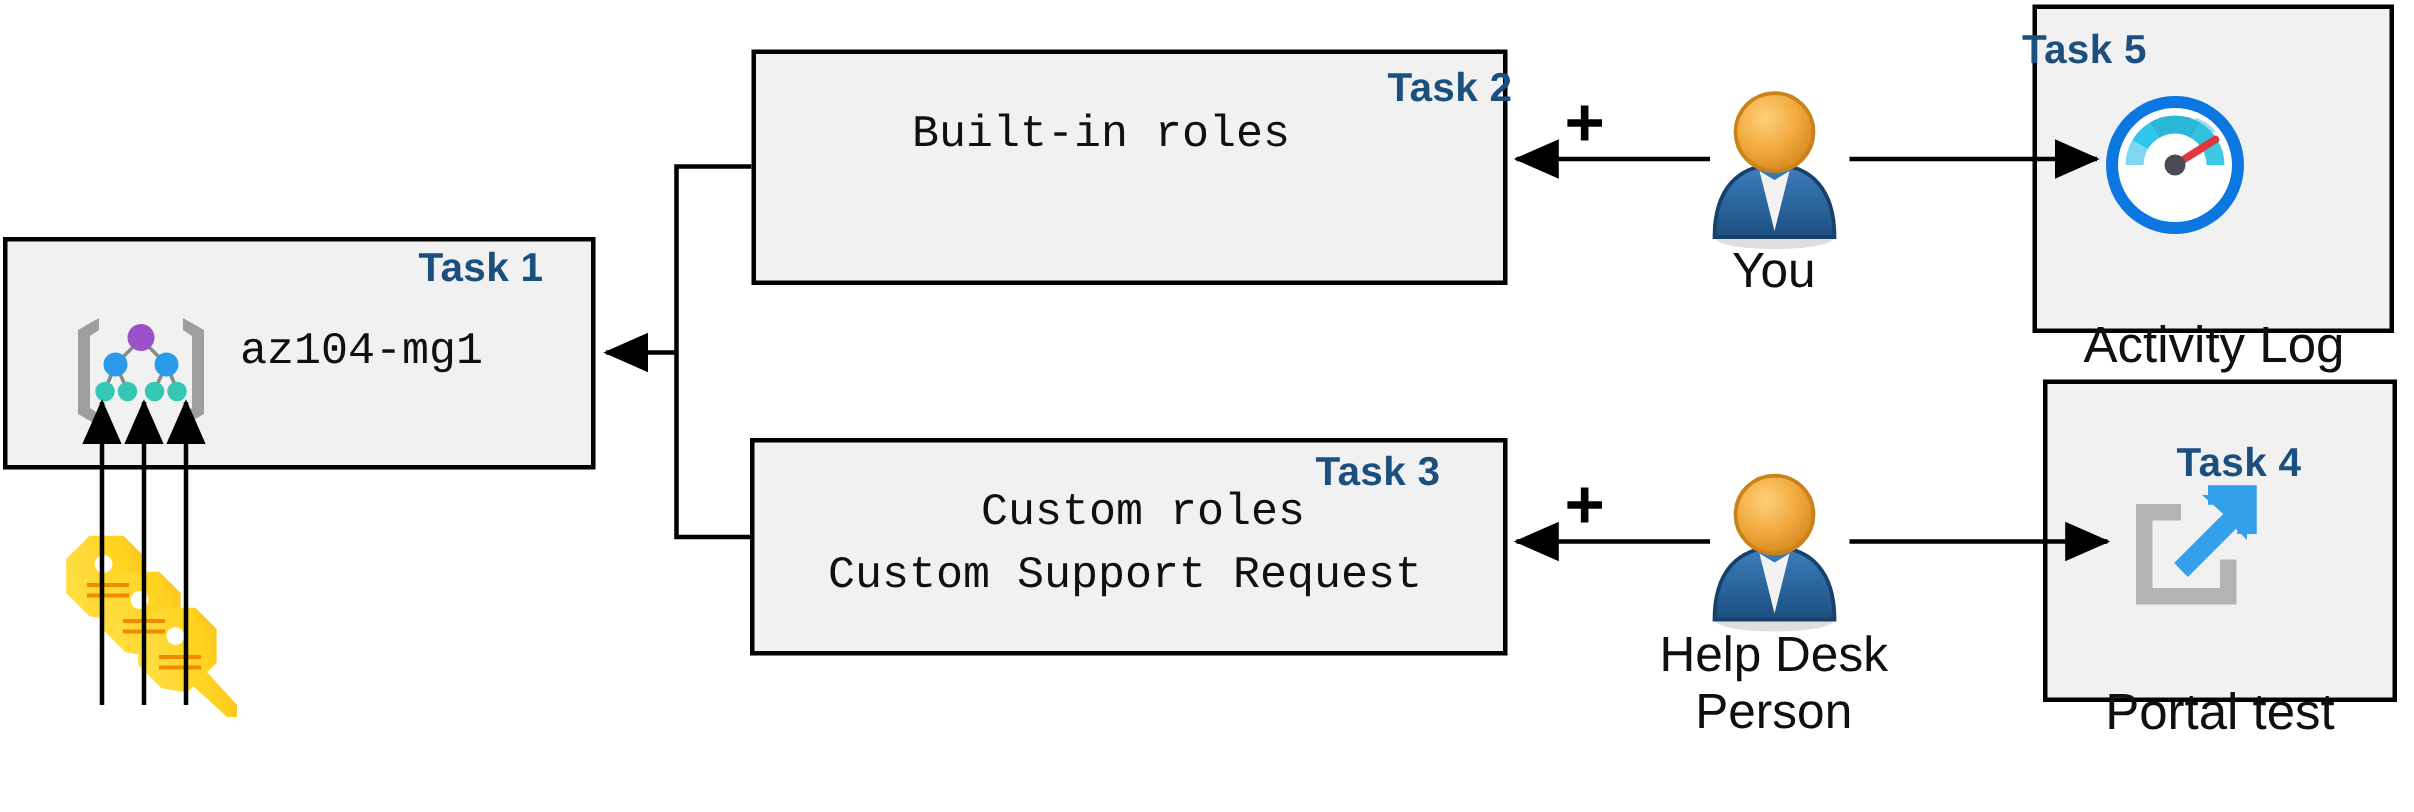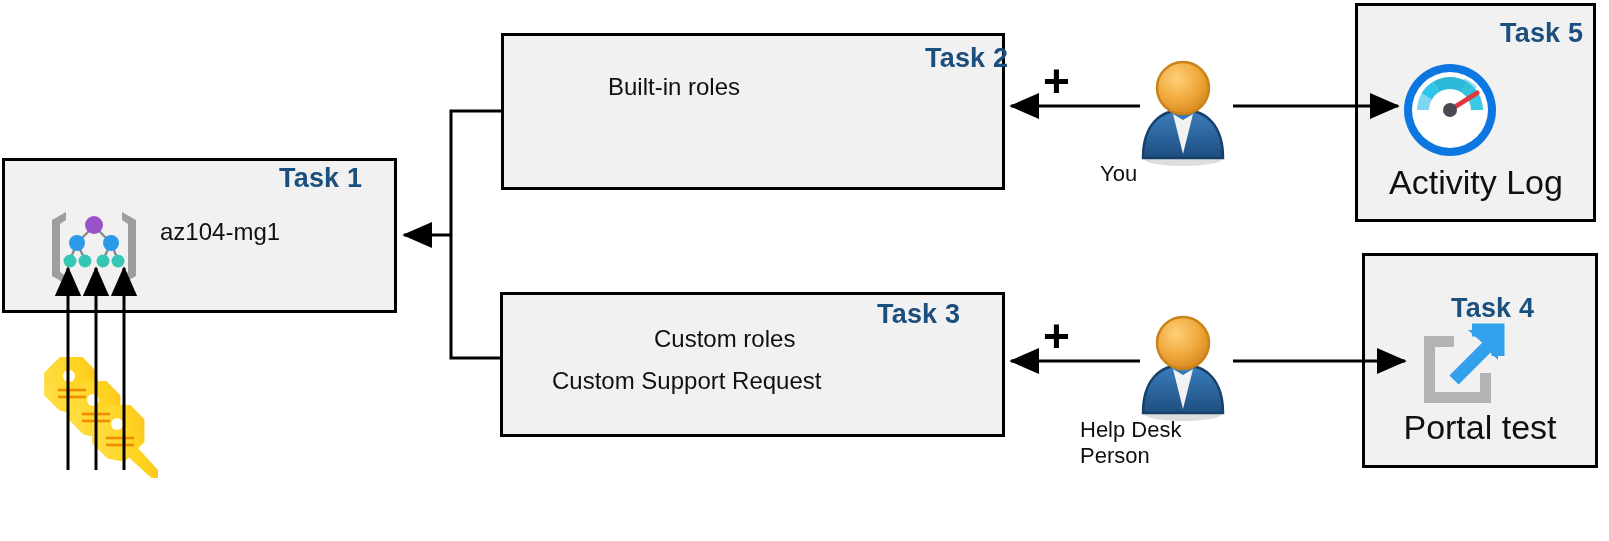--- a/index.html
+++ b/index.html
@@ -4,56 +4,56 @@
 <style>
   html,body{margin:0;padding:0;background:#fff;}
   body{width:1609px;height:541px;position:relative;overflow:hidden;
        font-family:"Liberation Sans","DejaVu Sans",sans-serif;color:#1a1a1a;}
   .stage{position:absolute;left:0;top:0;width:1609px;height:541px;}
 
   
   .box{position:absolute;background:#F1F1F1;border:3px solid #000;box-sizing:border-box;}
   .task-label{position:absolute;font-weight:bold;color:#1B4F7E;font-size:27px;
               letter-spacing:.2px;white-space:nowrap;}
-  .body-text{position:absolute;font-size:24px;color:#101010;white-space:nowrap;
-             text-align:center;line-height:1.22;font-weight:400;}
+  .body-text{position:absolute;font-size:30px;color:#101010;white-space:nowrap;
+             text-align:center;line-height:1.22;font-weight:400;font-family:Liberation Mono, monospace;}
 
   
   .ov{position:absolute;left:0;top:0;width:1609px;height:541px;overflow:visible;}
 
   
   .person{position:absolute;width:96px;height:112px;}
-  .person-caption{position:absolute;font-size:22px;color:#0f0f0f;text-align:left;
+  .person-caption{position:absolute;font-size:33px;color:#0f0f0f;text-align:center;
                   line-height:1.16;white-space:pre;}
   .plus{position:absolute;font-size:46px;font-weight:bold;color:#000;line-height:1;}
 
   
   .icon-wrap{position:absolute;}
-  .cap{position:absolute;font-size:34px;color:#101010;text-align:center;white-space:nowrap;}
+  .cap{position:absolute;font-size:34px;color:#101010;text-align:center;white-space:nowrap;margin-top:48px;}
 </style>
 </head>
 <body>
 
 <div class="stage">
 
   <div class="box" style="left:2px;top:158px;width:395px;height:155px;"></div>
   <div class="task-label" style="left:279px;top:163px;">Task 1</div>
   <div class="body-text" style="left:160px;top:217px;">az104-mg1</div>
 
   <div class="box" style="left:501px;top:33px;width:504px;height:157px;"></div>
   <div class="task-label" style="left:877px;top:43px;margin-left:48px;">Task 2</div>
   <div class="body-text" style="left:608px;top:72px;">Built-in roles</div>
 
   <div class="box" style="left:500px;top:292px;width:505px;height:145px;"></div>
   <div class="task-label" style="left:877px;top:299px;">Task 3</div>
   <div class="body-text" style="left:626px;top:324px;margin-left:28px;">Custom roles</div>
   <div class="body-text" style="left:552px;top:366px;">Custom Support Request</div>
 
   <div class="box" style="left:1355px;top:3px;width:241px;height:219px;"></div>
-  <div class="task-label" style="left:1500px;top:18px;">Task 5</div>
+  <div class="task-label" style="left:1348px;top:18px;">Task 5</div>
   <div class="icon-wrap" style="left:1400px;top:60px;width:100px;height:100px;">
     <svg width="100" height="100" viewBox="0 0 100 100">
       <circle cx="50" cy="50" r="46" fill="#0C77E0"></circle>
       <circle cx="50" cy="50" r="38" fill="#ffffff"></circle>
 
       <g stroke="none">
         <path d="M50 50 L18.5 36 A34 34 0 0 1 27 23 Z" fill="#9ADCF2" transform="rotate(90 50 50)"></path>
         <path d="M50 50 L17 50 A33 33 0 0 1 21.5 33.5 Z" fill="#7FD6F2"></path>
         <path d="M50 50 L21.5 33.5 A33 33 0 0 1 33 21.8 Z" fill="#2FC6EC"></path>
         <path d="M50 50 L33 21.8 A33 33 0 0 1 50 17 Z" fill="#2BB8D8"></path>

